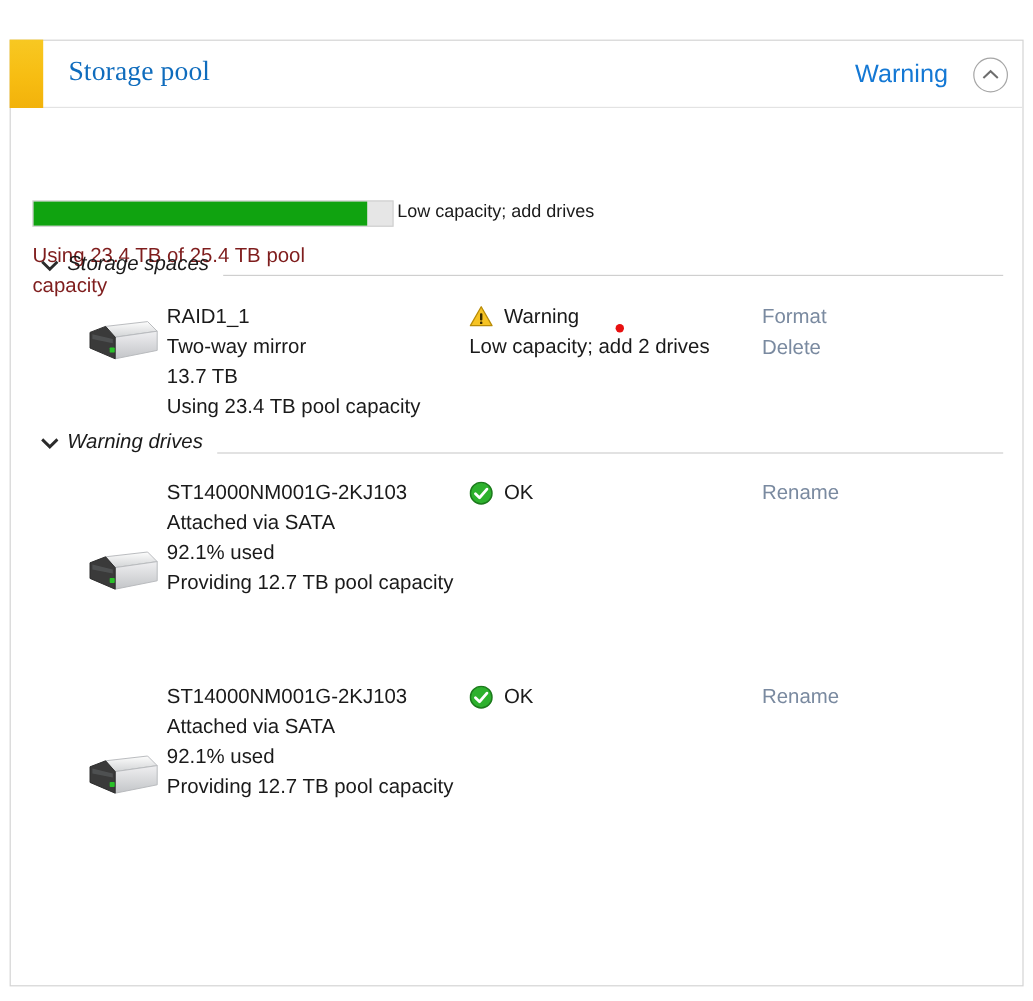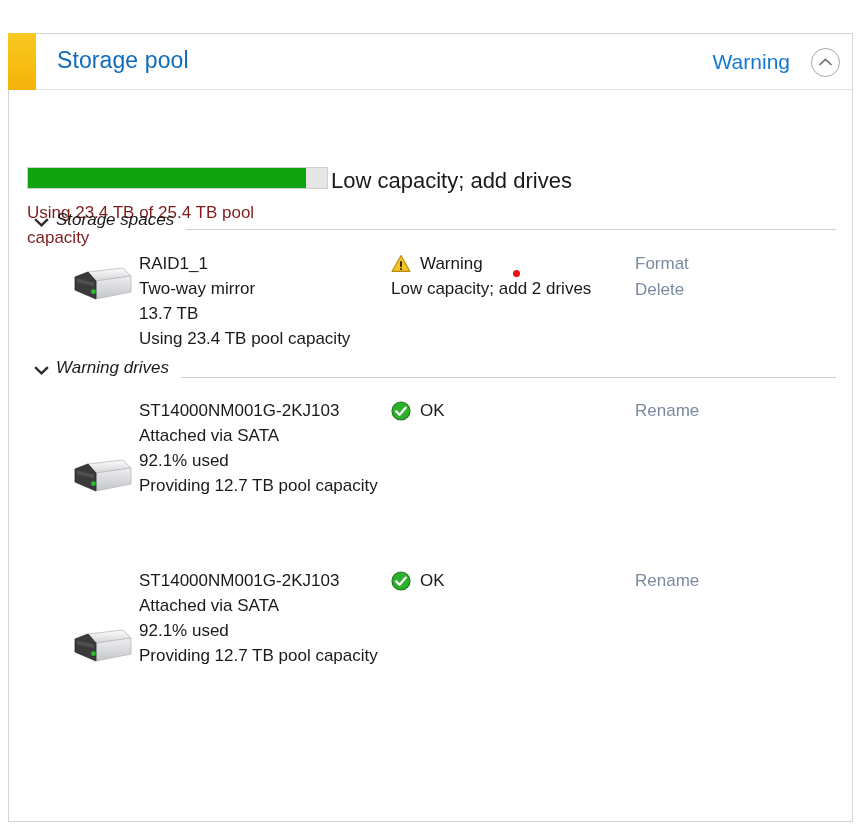--- a/index.html
+++ b/index.html
@@ -42,20 +42,21 @@
     background: linear-gradient(180deg, #f8c822 0%, #f7bd12 55%, #f2b20b 100%);
   }
   .header-title {
     position: absolute;
     left: 48px;
     top: 13px;
     font-size: 23px;
     color: #0f6cbd;
     letter-spacing: .1px;
     white-space: nowrap;
+    font-family: Liberation Serif, serif;
   }
   .header-status {
     position: absolute;
     right: 62px;
     top: 16px;
     font-size: 21px;
     color: #1478d4;
     white-space: nowrap;
   }
   .collapse-btn {
@@ -88,21 +89,21 @@
     box-sizing: border-box;
   }
   .bar-fill {
     height: 100%;
     background: #10a310;
   }
   .bar-caption {
     position: absolute;
     left: 322px;
     top: 78px;
-    font-size: 22px;
+    font-size: 15px;
     color: #1a1a1a;
     white-space: nowrap;
   }
   .pool-usage {
     position: absolute;
     left: 18px;
     top: 110px;
     width: 280px;
     font-size: 17px;
     color: #7f1d1d;

